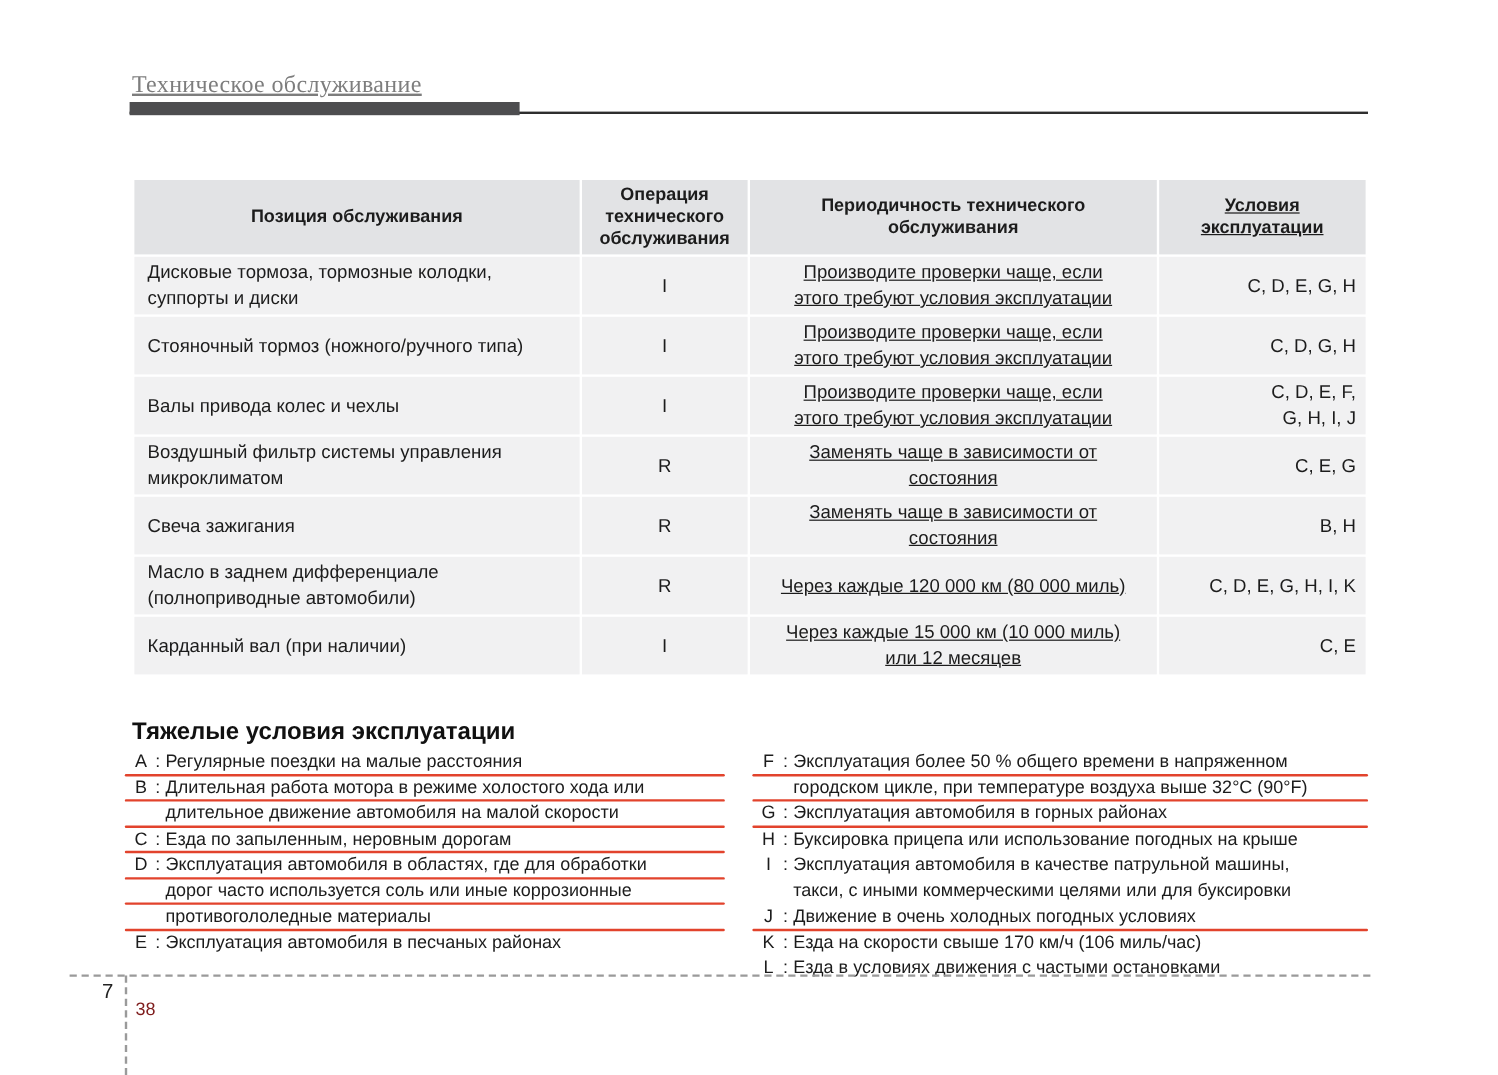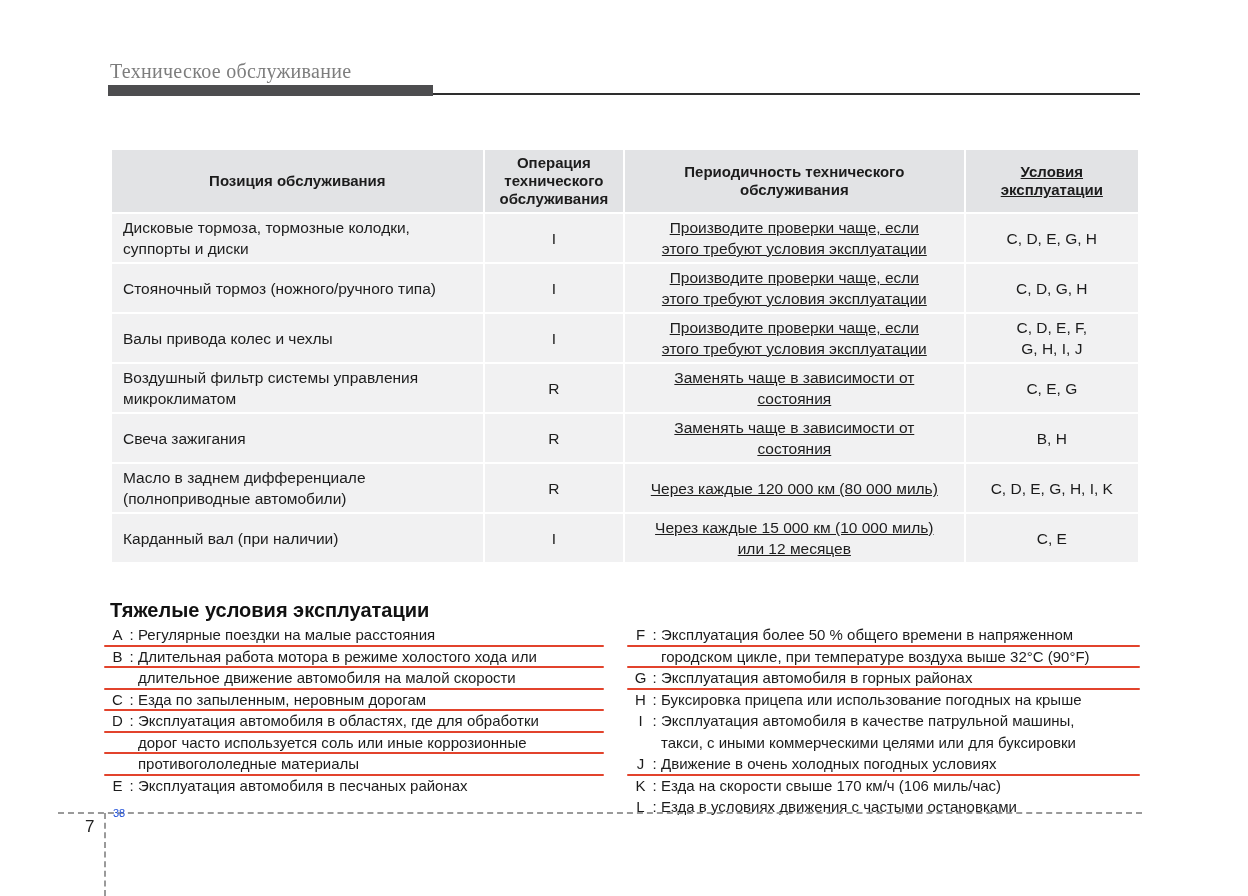--- a/index.html
+++ b/index.html
@@ -18,20 +18,21 @@
 
   
   .page-title {
     position: absolute;
     left: 110px;
     top: 60px;
     font-family: "Liberation Serif", "DejaVu Serif", serif;
     font-size: 20px;
     color: #7d7d7d;
     letter-spacing: 0.3px;
+    text-decoration: underline;
   }
   .title-rule-thin {
     position: absolute;
     left: 108px;
     top: 93px;
     width: 1032px;
     height: 2px;
     background: #2e2e2e;
   }
   .title-rule-thick {
@@ -70,21 +71,21 @@
     font-size: 15.5px;
     line-height: 21px;
     vertical-align: middle;
     white-space: pre-line;
     height: 45px;
     padding: 3px 8px;
   }
   .maint-table td.pos  { text-align: left; padding-left: 11px; }
   .maint-table td.op   { text-align: center; }
   .maint-table td.freq { text-align: center; text-decoration: underline; }
-  .maint-table td.cond { text-align: center; }
+  .maint-table td.cond { text-align: right; }
   .col-pos  { width: 370px; margin-top: 18px; }
   .col-op   { width: 138px; }
   .col-freq { width: 338px; }
   .col-cond { width: 172px; text-decoration: underline; }
 
   
   .severe-heading {
     position: absolute;
     left: 110px;
     top: 599px;
@@ -156,23 +157,23 @@
   .sec-num {
     position: absolute;
     left: 85px;
     top: 817px;
     font-size: 17px;
     color: #222;
   }
   .page-num {
     position: absolute;
     left: 113px;
-    top: 807px;
-    font-size: 11px;
-    color: #1d4ed8;
+    top: 833px;
+    font-size: 15px;
+    color: #7f1d1d;
   }
 </style>
 </head>
 <body>
 
 <div class="page">
 
   <div class="page-title">Техническое обслуживание</div>
   <div class="title-rule-thin"></div>
   <div class="title-rule-thick"></div>

